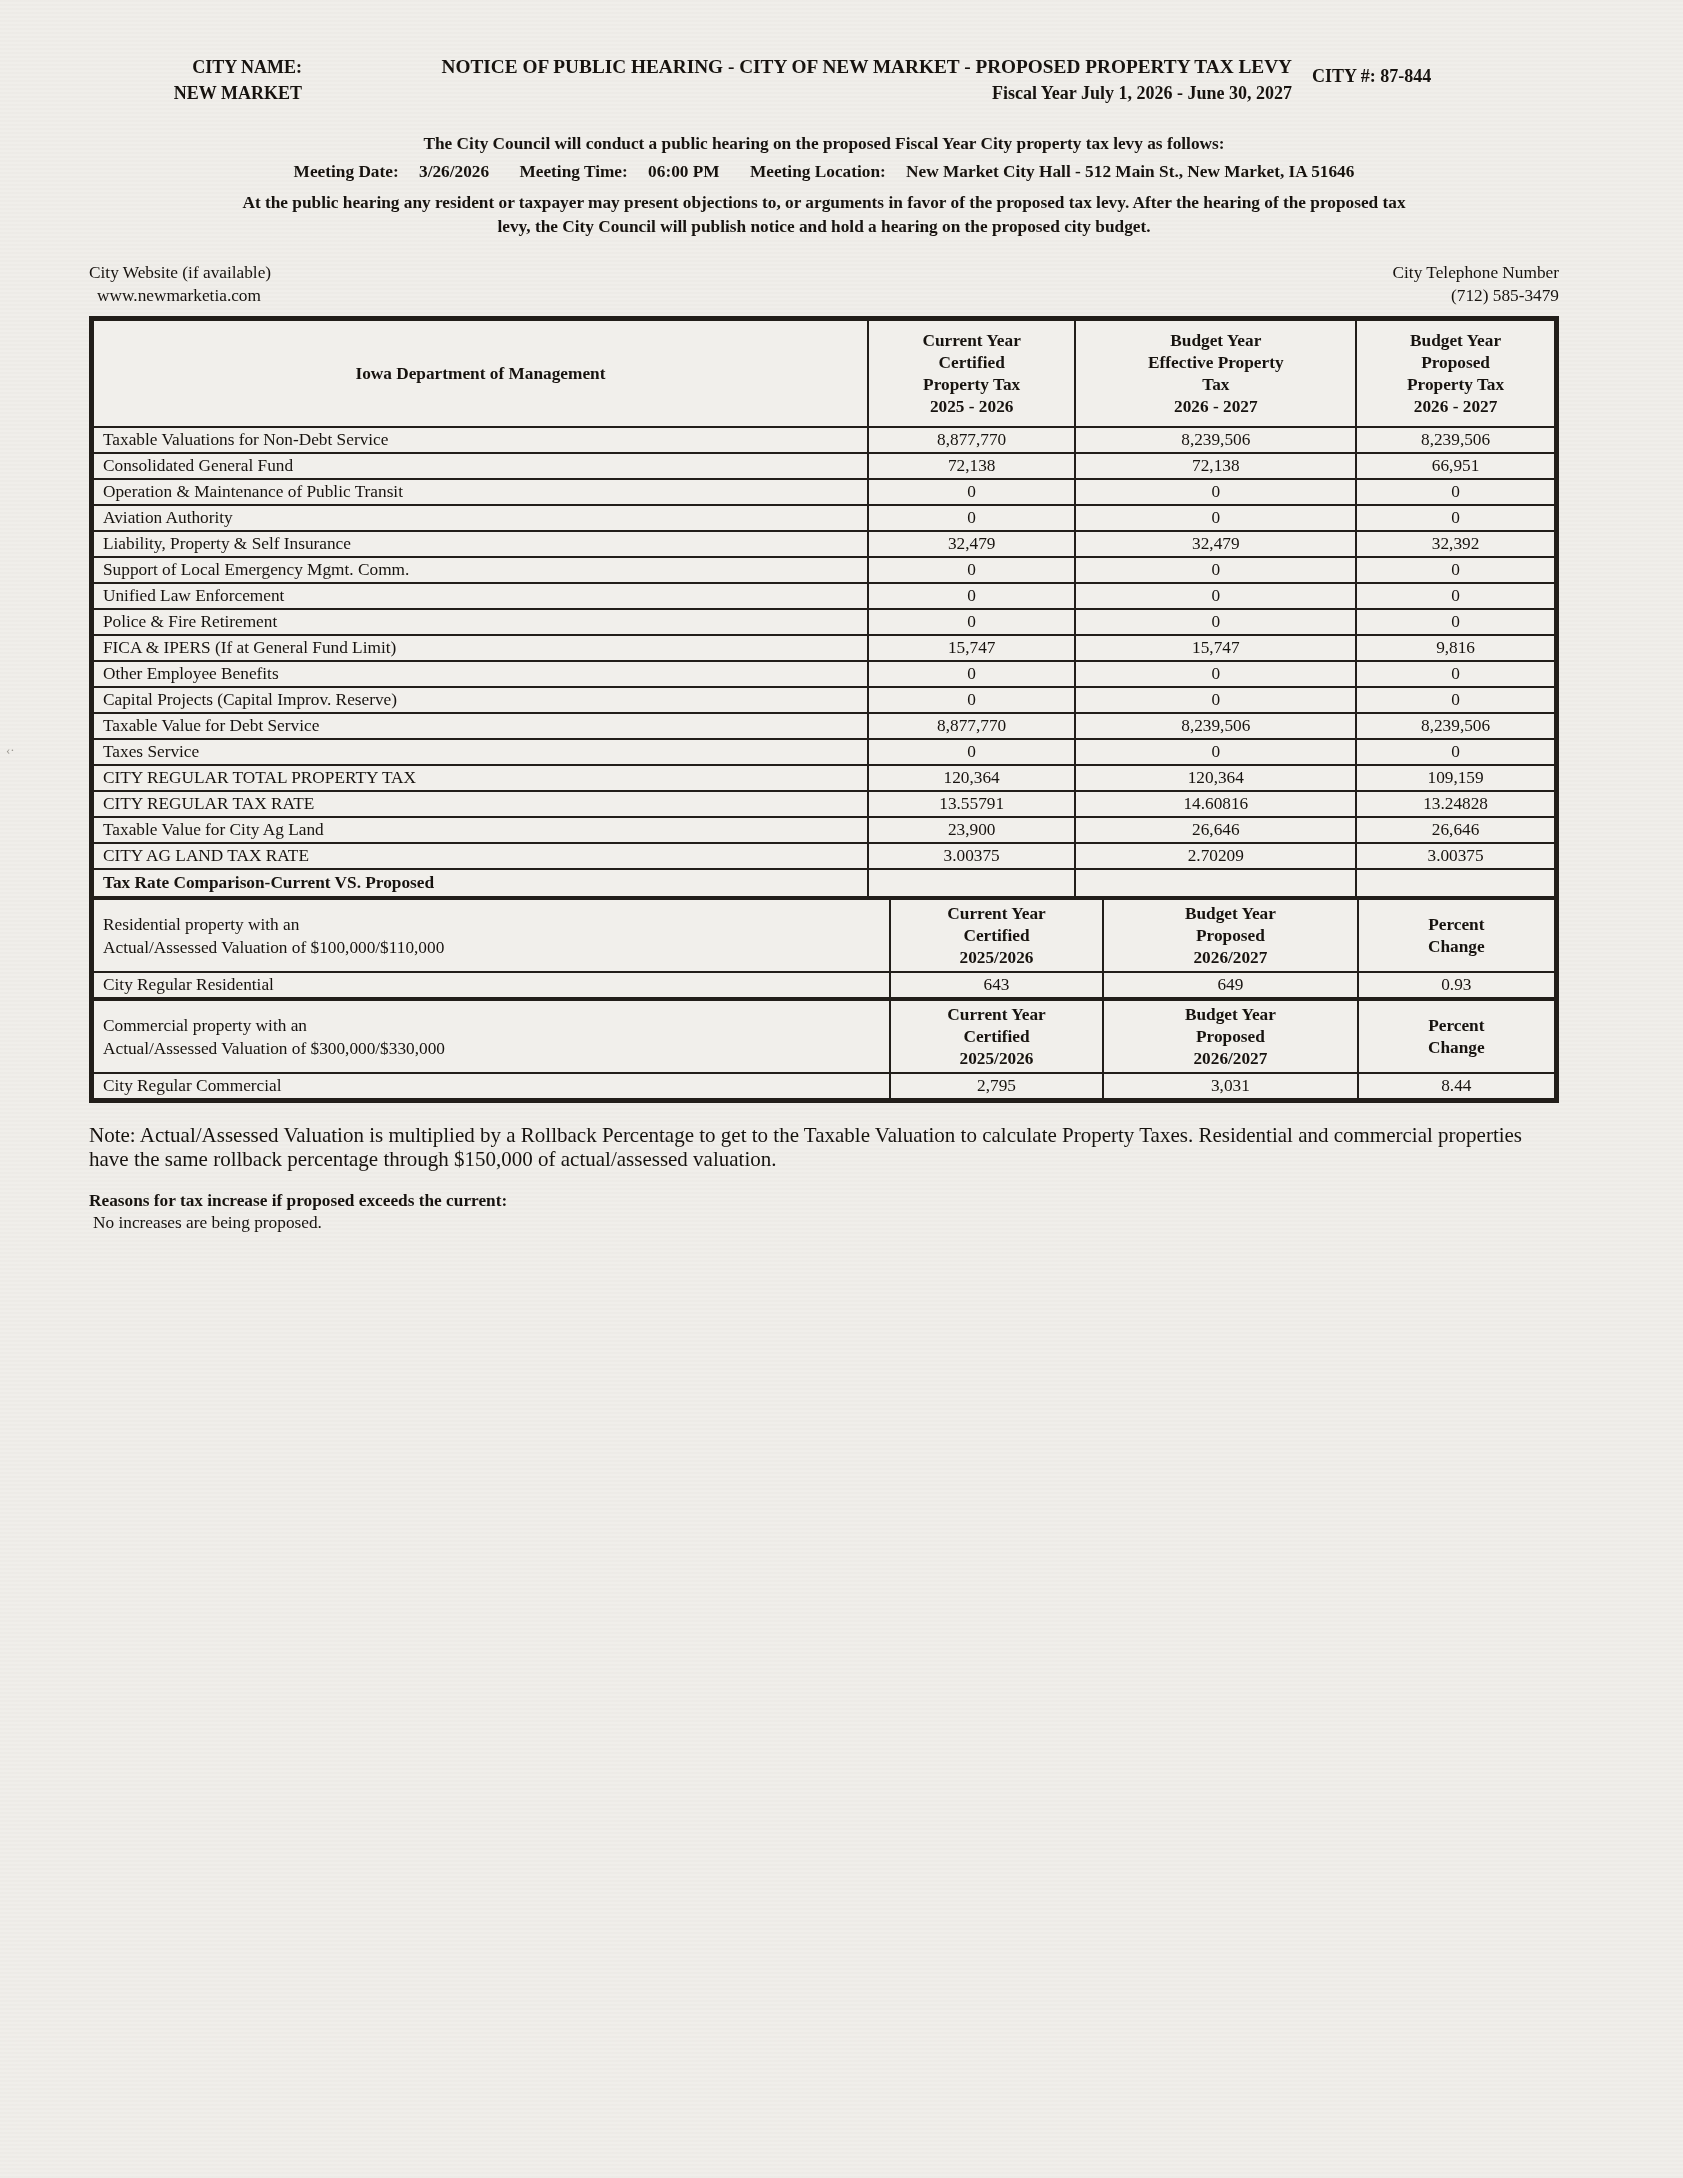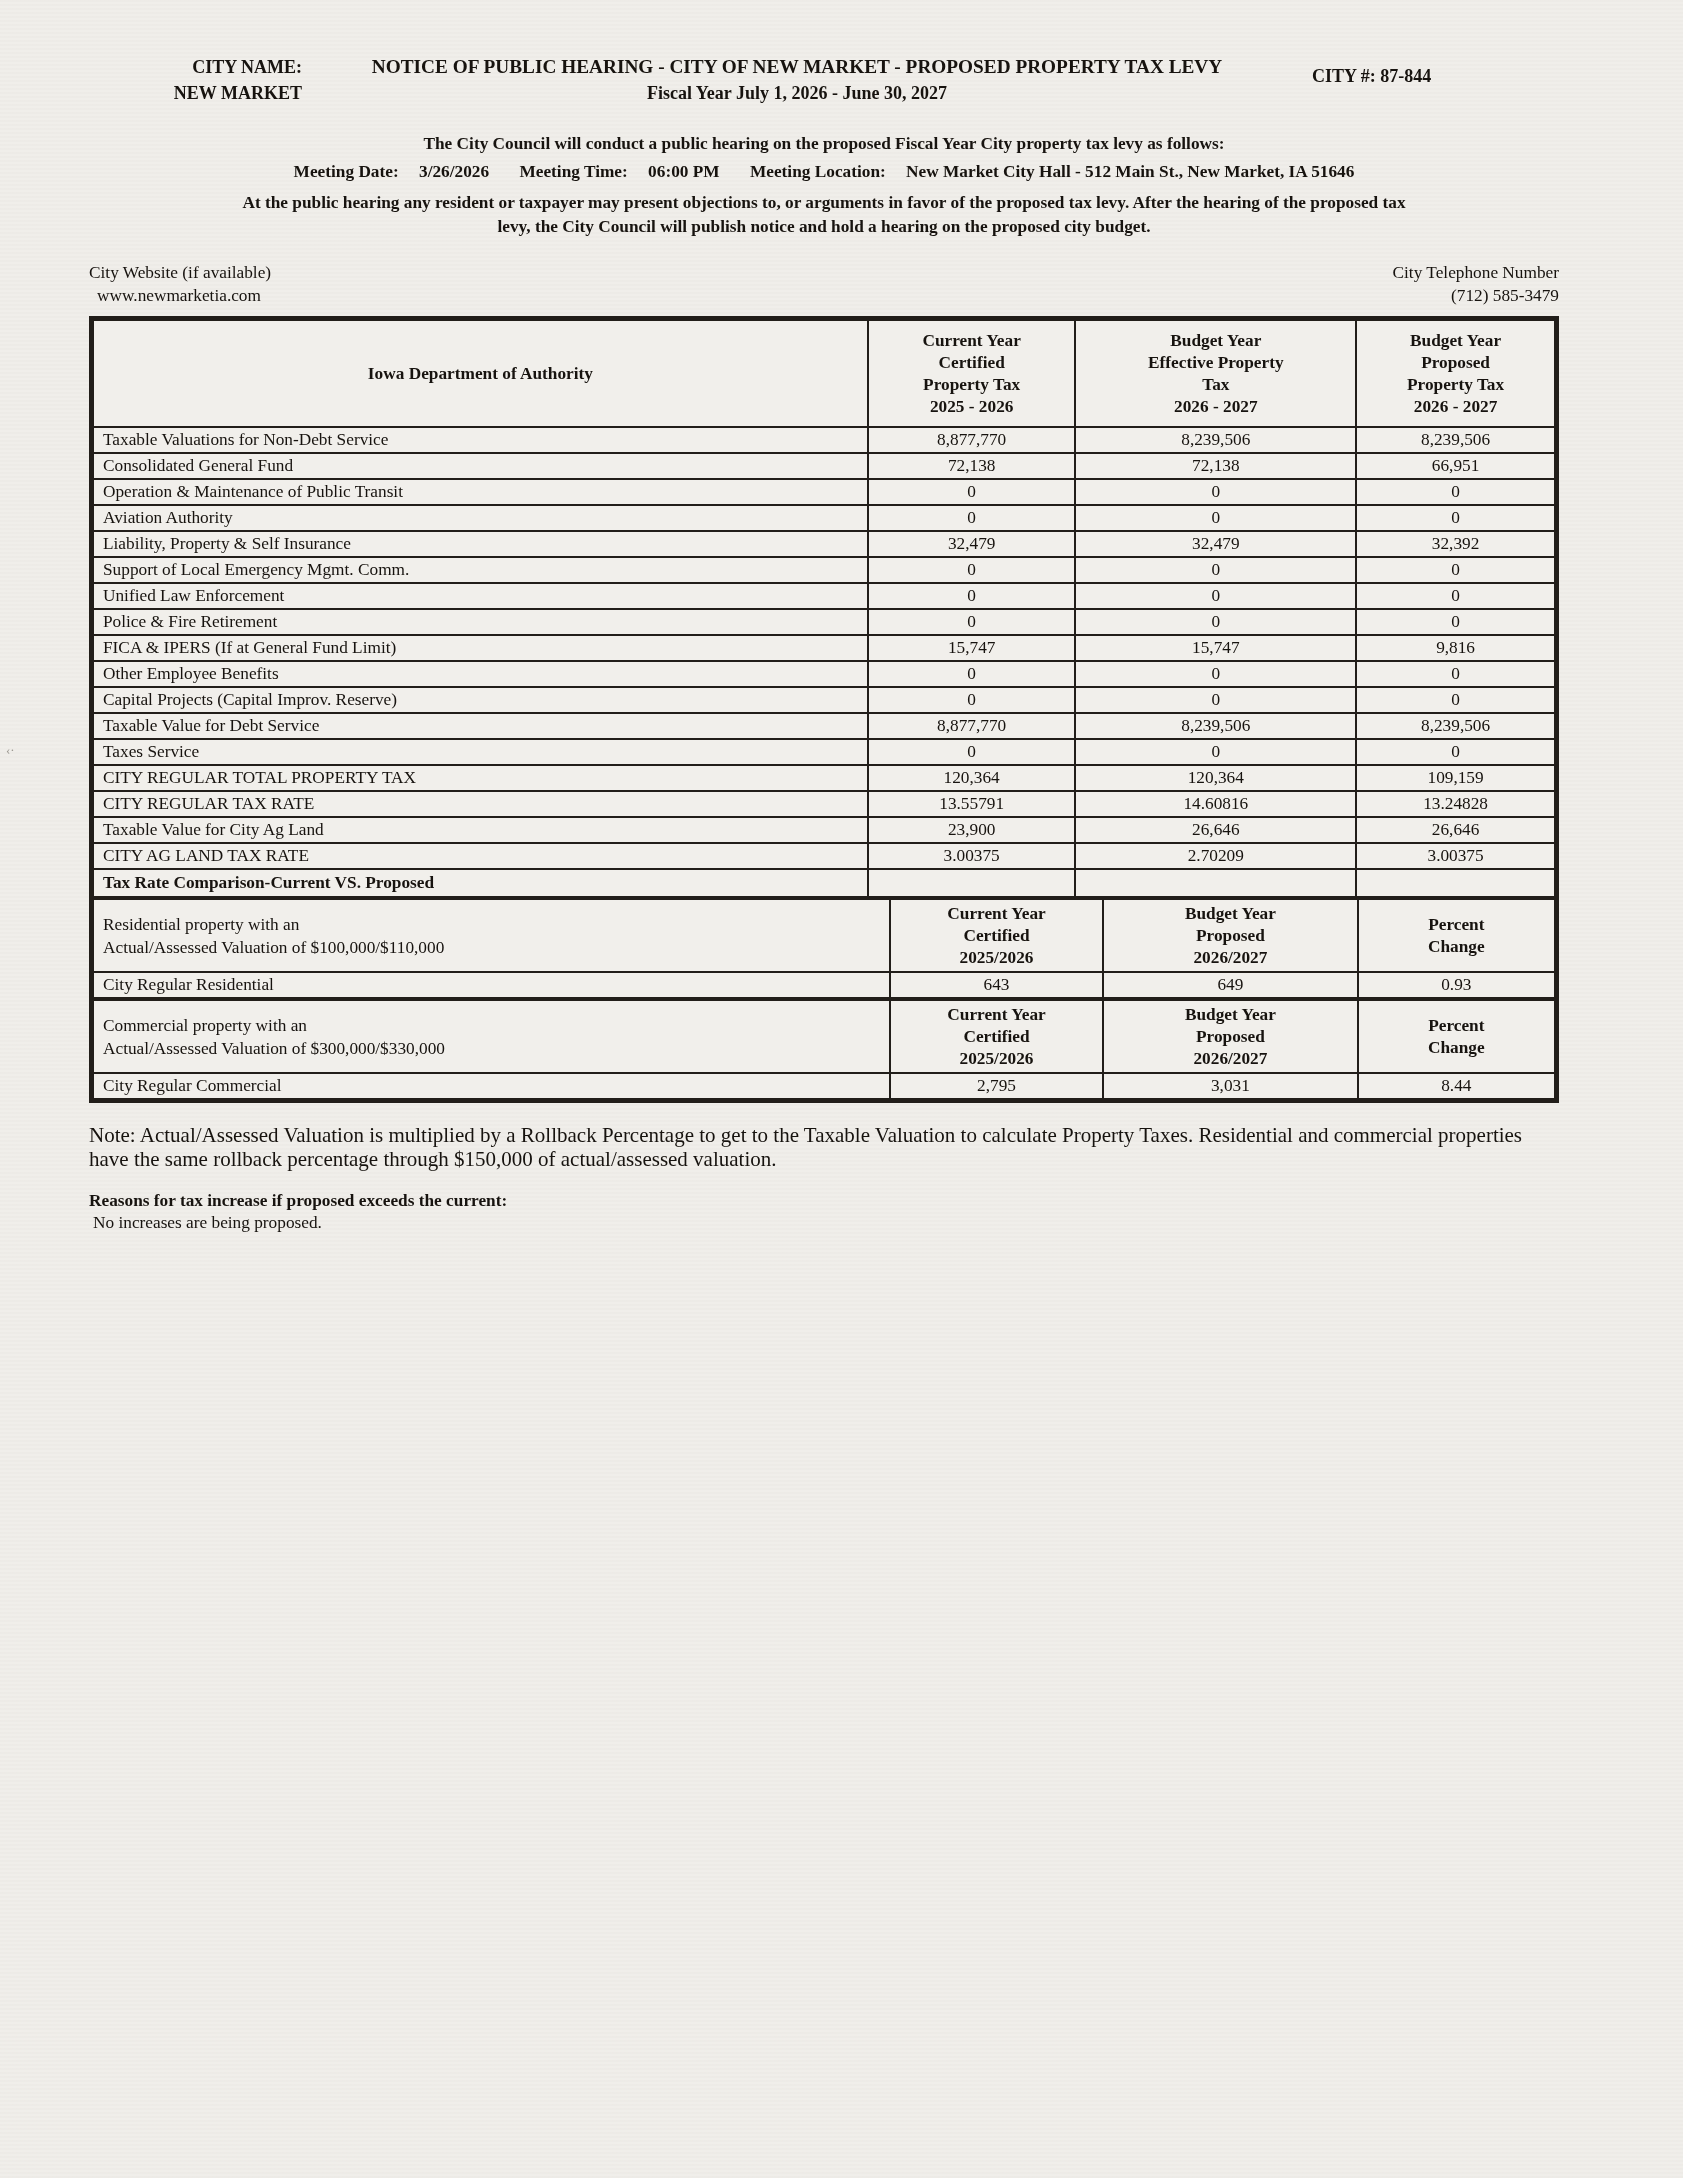--- a/index.html
+++ b/index.html
@@ -12,21 +12,21 @@
     color:#17130f;
     position:relative;
     overflow:hidden;
   }
   .page{position:absolute;left:0;top:0;width:1683px;height:2178px;padding:54px 124px 0 89px;box-sizing:border-box;}
   .preline{white-space:pre-line;}
 
   
   .doc-header{display:grid;grid-template-columns:213px 1fr 267px;align-items:flex-start;}
   .hdr-left{font-size:18px;font-weight:bold;line-height:26px;text-align:right;}
-  .hdr-center{text-align:center;}
+  .hdr-center{text-align:right;}
   .hdr-title{font-size:19.3px;font-weight:bold;line-height:26px;}
   .hdr-fy{font-size:18px;font-weight:bold;line-height:26px;}
   .hdr-right{font-size:18px;font-weight:bold;padding-top:12px;padding-left:20px;}
 
   
   .intro{margin-top:28px;text-align:center;}
   .intro-line1{font-size:17.3px;font-weight:bold;}
   .meeting-line{margin-top:8px;font-size:17.3px;font-weight:bold;}
   .meeting-line .lbl{margin-left:26px;}
   .meeting-line .val{margin-left:16px;}
@@ -107,21 +107,21 @@
   <div class="table-wrap">
     <table class="t-main">
       <colgroup>
           <col class="c1">
           <col class="c2">
           <col class="c3">
           <col class="c4">
         </colgroup>
       <thead>
         <tr>
-          <th>Iowa Department of Authority</th>
+          <th>Iowa Department of Management</th>
           <th class="preline">Current Year
 Certified
 Property Tax
 2025 - 2026</th>
           <th class="preline">Budget Year
 Effective Property
 Tax
 2026 - 2027</th>
           <th class="preline">Budget Year
 Proposed

